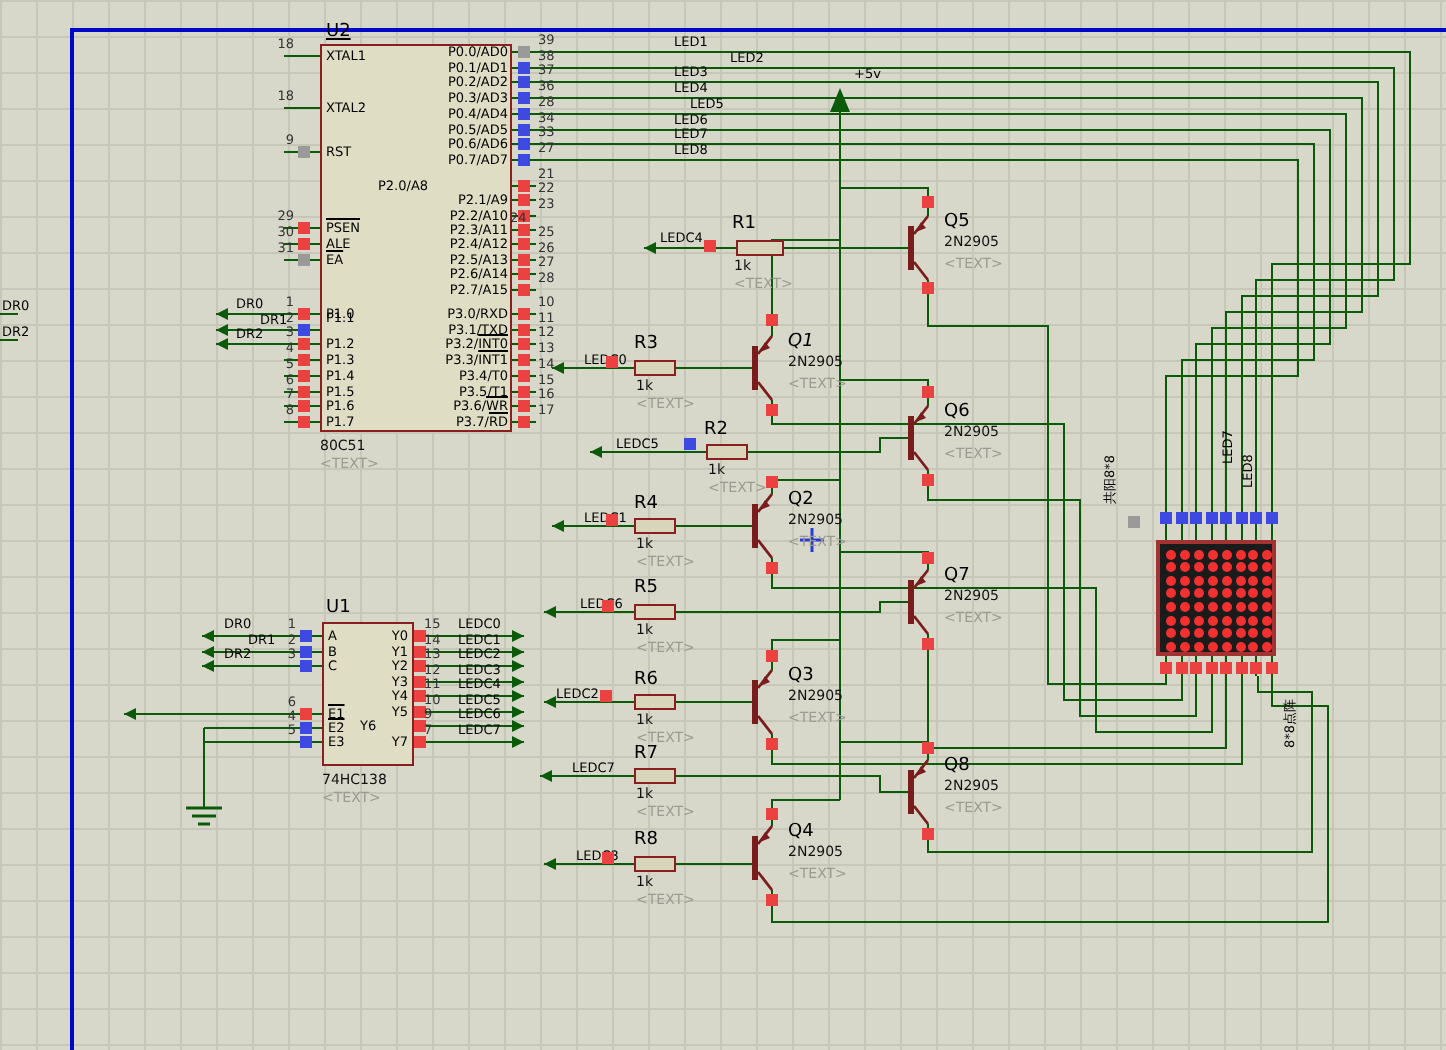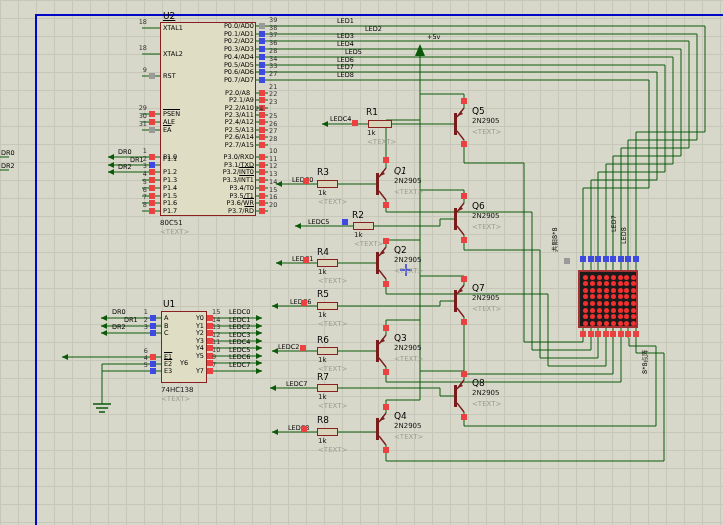--- a/index.html
+++ b/index.html
@@ -266,21 +266,21 @@
       <div class="sq" style="left: 259px; top: 54px; background: rgb(61, 73, 224);"></div>
       <div class="t pl" style="left: 189px; top: 62px; width: 65px; text-align: right;">P0.5/AD5</div>
       <div class="t pn" style="left: 269px; top: 56px;">34</div>
       <div class="sq" style="left: 259px; top: 62px; background: rgb(61, 73, 224);"></div>
       <div class="t pl" style="left: 189px; top: 69px; width: 65px; text-align: right;">P0.6/AD6</div>
       <div class="t pn" style="left: 269px; top: 63px;">33</div>
       <div class="sq" style="left: 259px; top: 69px; background: rgb(61, 73, 224);"></div>
       <div class="t pl" style="left: 189px; top: 77px; width: 65px; text-align: right;">P0.7/AD7</div>
       <div class="t pn" style="left: 269px; top: 71px;">27</div>
       <div class="sq" style="left: 259px; top: 77px; background: rgb(61, 73, 224);"></div>
-      <div class="t pl" style="left: 205px; top: 90px; width: 65px; text-align: center;">P2.0/A8</div>
+      <div class="t pl" style="left: 189px; top: 90px; width: 65px; text-align: left;">P2.0/A8</div>
       <div class="t pn" style="left: 269px; top: 84px;">21</div>
       <div class="sq" style="left: 259px; top: 90px; background: rgb(236, 65, 65);"></div>
       <div class="t pl" style="left: 189px; top: 97px; width: 65px; text-align: right;">P2.1/A9</div>
       <div class="t pn" style="left: 269px; top: 91px;">22</div>
       <div class="sq" style="left: 259px; top: 97px; background: rgb(236, 65, 65);"></div>
       <div class="t pl" style="left: 189px; top: 105px; width: 65px; text-align: right;">P2.2/A10</div>
       <div class="t pn" style="left: 269px; top: 99px;">23</div>
       <div class="sq" style="left: 259px; top: 105px; background: rgb(236, 65, 65);"></div>
       <div class="t pl" style="left: 189px; top: 112px; width: 65px; text-align: right;">P2.3/A11</div>
       <div class="t pn" style="left: 255px; top: 106px;">24</div>
@@ -312,21 +312,21 @@
       <div class="t pl" style="left: 189px; top: 185px; width: 65px; text-align: right;">P3.4/T0</div>
       <div class="t pn" style="left: 269px; top: 179px;">14</div>
       <div class="sq" style="left: 259px; top: 185px; background: rgb(236, 65, 65);"></div>
       <div class="t pl" style="left: 189px; top: 193px; width: 65px; text-align: right;">P3.5/T1</div>
       <div class="t pn" style="left: 269px; top: 187px;">15</div>
       <div class="sq" style="left: 259px; top: 193px; background: rgb(236, 65, 65);"></div>
       <div class="t pl" style="left: 189px; top: 200px; width: 65px; text-align: right;">P3.6/<span class="ol">WR</span></div>
       <div class="t pn" style="left: 269px; top: 194px;">16</div>
       <div class="sq" style="left: 259px; top: 200px; background: rgb(236, 65, 65);"></div>
       <div class="t pl" style="left: 189px; top: 208px; width: 65px; text-align: right;">P3.7/<span class="ol">RD</span></div>
-      <div class="t pn" style="left: 269px; top: 202px;">20</div>
+      <div class="t pn" style="left: 269px; top: 202px;">17</div>
       <div class="sq" style="left: 259px; top: 208px; background: rgb(236, 65, 65);"></div>
       <div class="t nl" style="left: 337px; top: 18px;">LED1</div>
       <div class="t nl" style="left: 337px; top: 26px; margin-left: 28px;">LED2</div>
       <div class="t nl" style="left: 337px; top: 33px;">LED3</div>
       <div class="t nl" style="left: 337px; top: 41px;">LED4</div>
       <div class="t nl" style="left: 345px; top: 49px;">LED5</div>
       <div class="t nl" style="left: 337px; top: 57px;">LED6</div>
       <div class="t nl" style="left: 337px; top: 64px;">LED7</div>
       <div class="t nl" style="left: 337px; top: 72px;">LED8</div>
       <div class="t nl vtext" style="left: 611px; top: 232px;">LED7</div>

